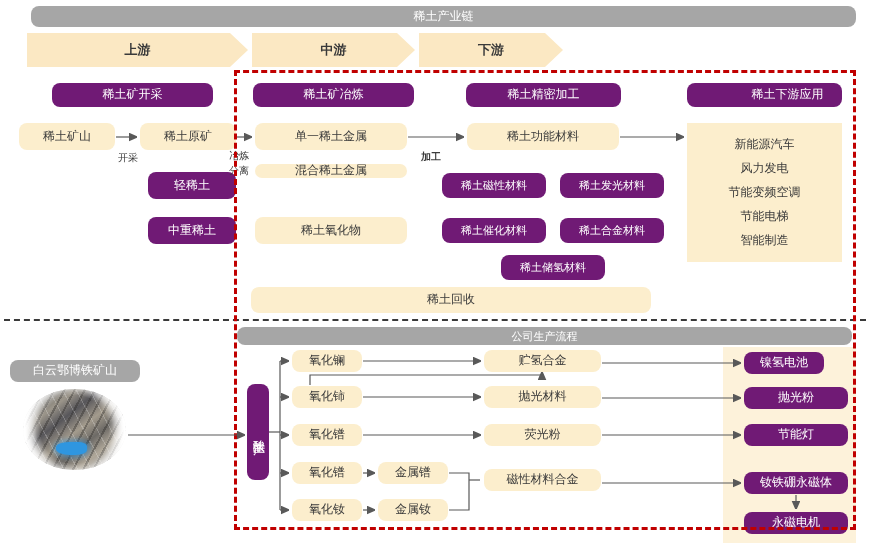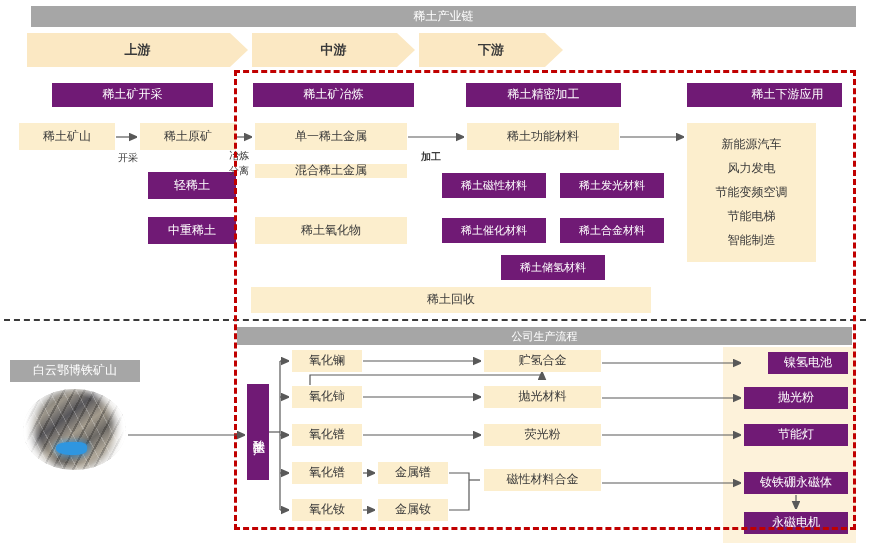--- a/index.html
+++ b/index.html
@@ -9,21 +9,21 @@
     font-family:"Liberation Sans","DejaVu Sans",sans-serif;
     color:#3b3b3b;
     overflow:hidden;
   }
   #stage{position:relative;width:870px;height:547px;}
 
   
   .abs{position:absolute;box-sizing:border-box;}
   .box{
     display:flex;align-items:center;justify-content:center;
-    text-align:right;line-height:1.15;
+    text-align:right;line-height:1.15;border-radius:8px;
   }
   .gray{background:#701a75;color:#ffffff;}
   .cream{background:#fceecd;color:#3a3a3a;}
   .cream-soft{background:#fdf2da;}
   .hdr{background:#a6a6a6;color:#ffffff;}
 
   
   .chev{
     background:#fbe8c3;color:#3a3a3a;
     display:flex;align-items:center;justify-content:center;
@@ -125,21 +125,21 @@
   <div class="abs box cream" style="left:467px;top:123px;width:152px;height:27px;font-size:12px;">稀土功能材料</div>
 
   <div class="abs box gray" style="left:442px;top:173px;width:104px;height:25px;font-size:11px;">稀土磁性材料</div>
   <div class="abs box gray" style="left:560px;top:173px;width:104px;height:25px;font-size:11px;">稀土发光材料</div>
   <div class="abs box gray" style="left:442px;top:218px;width:104px;height:25px;font-size:11px;">稀土催化材料</div>
   <div class="abs box gray" style="left:560px;top:218px;width:104px;height:25px;font-size:11px;">稀土合金材料</div>
   <div class="abs box gray" style="left:501px;top:255px;width:104px;height:25px;font-size:11px;">稀土储氢材料</div>
 
   <div class="abs box cream" style="left:251px;top:287px;width:400px;height:26px;font-size:12px;">稀土回收</div>
 
-  <div class="abs cream" style="left:687px;top:123px;width:129px;height:139px;display:flex;flex-direction:column;
+  <div class="abs cream" style="left:687px;top:123px;width:155px;height:139px;display:flex;flex-direction:column;
               align-items:center;justify-content:center;gap:7px;font-size:12px;">
     <span>新能源汽车</span>
     <span>风力发电</span>
     <span>节能变频空调</span>
     <span>节能电梯</span>
     <span>智能制造</span>
   </div>
 
   <div class="abs" id="divider" style="left:4px;top:319px;width:862px;height:0;"></div>
 
@@ -161,21 +161,21 @@
   <div class="abs box cream" style="left:378px;top:462px;width:70px;height:22px;font-size:12px;">金属镨</div>
   <div class="abs box cream" style="left:378px;top:499px;width:70px;height:22px;font-size:12px;">金属钕</div>
 
   <div class="abs box cream" style="left:484px;top:350px;width:117px;height:22px;font-size:12px;">贮氢合金</div>
   <div class="abs box cream" style="left:484px;top:386px;width:117px;height:22px;font-size:12px;">抛光材料</div>
   <div class="abs box cream" style="left:484px;top:424px;width:117px;height:22px;font-size:12px;">荧光粉</div>
   <div class="abs box cream" style="left:484px;top:469px;width:117px;height:22px;font-size:12px;">磁性材料合金</div>
 
   <div class="abs cream-soft" style="left:723px;top:347px;width:133px;height:196px;"></div>
 
-  <div class="abs box gray" style="left:744px;top:352px;width:80px;height:22px;font-size:12px;margin-left:24px;">镍氢电池</div>
+  <div class="abs box gray" style="left:744px;top:352px;width:80px;height:22px;font-size:12px;">镍氢电池</div>
   <div class="abs box gray" style="left:744px;top:387px;width:104px;height:22px;font-size:12px;">抛光粉</div>
   <div class="abs box gray" style="left:744px;top:424px;width:104px;height:22px;font-size:12px;">节能灯</div>
   <div class="abs box gray" style="left:744px;top:472px;width:104px;height:22px;font-size:12px;">钕铁硼永磁体</div>
   <div class="abs box gray" style="left:744px;top:512px;width:104px;height:22px;font-size:12px;">永磁电机</div>
 
   <div class="abs" id="redregion" style="left:234px;top:70px;width:622px;height:460px;"></div>
 
   <div class="abs" id="footnote" style="left:6px;top:539px;width:420px;height:8px;font-size:8px;"></div>
 
   <svg id="links" viewBox="0 0 870 547">

